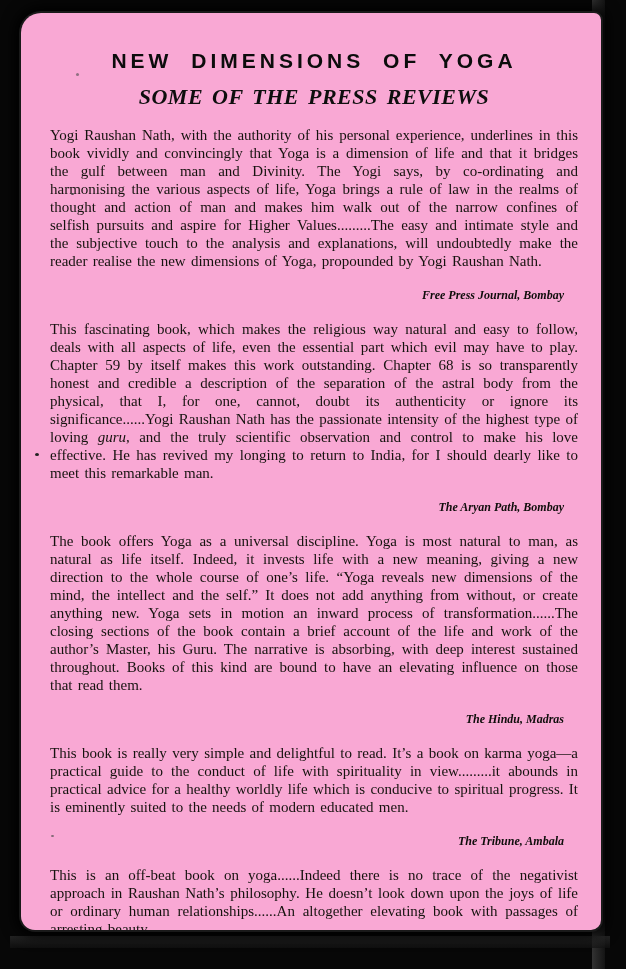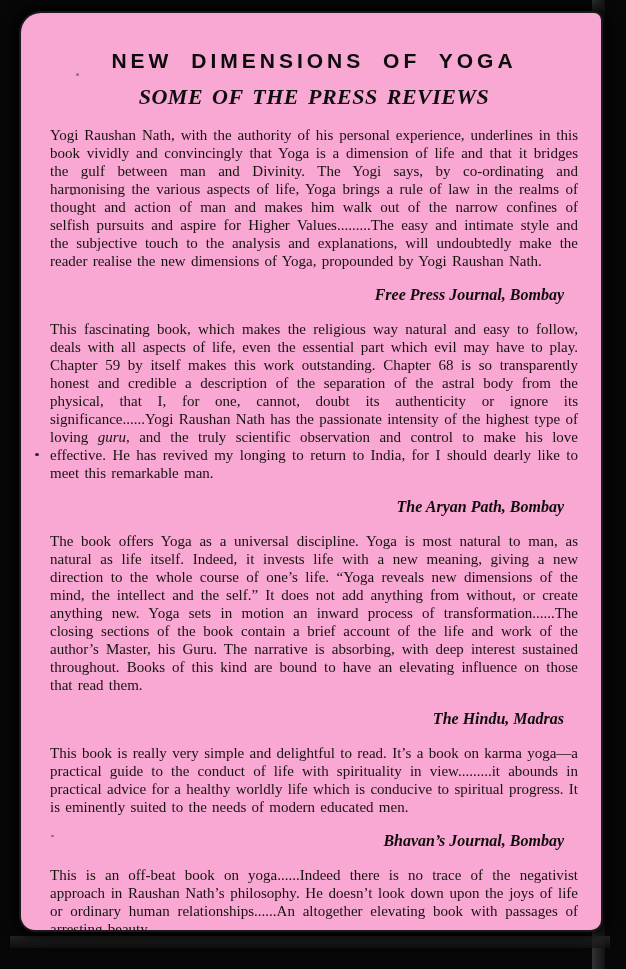--- a/index.html
+++ b/index.html
@@ -76,21 +76,21 @@
     word-spacing: 1.5px;
     color: #16130f;
   }
   .review-text em {
     font-style: italic;
   }
   .review-source {
     text-align: right;
     font-weight: 700;
     font-style: italic;
-    font-size: 16px;
+    font-size: 12px;
     line-height: 18px;
     padding-right: 30px;
     margin: 5px 0 8px 0;
     color: #0f0d0b;
   }
   .speck {
     position: absolute;
     background: #4b4b4b;
     border-radius: 50%;
   }
@@ -125,23 +125,23 @@
       <div class="review-source">The Aryan Path, Bombay</div>
     </div>
 
     <div class="review">
       <p class="review-text"><span>The book offers Yoga as a universal discipline. Yoga is most natural to man, as natural as life itself. Indeed, it invests life with a new meaning, giving a new direction to the whole course of one’s life. “Yoga reveals new dimensions of the mind, the intellect and the self.” It does not add anything from without, or create anything new. Yoga sets in motion an inward process of transformation......The closing sections of the book contain a brief account of the life and work of the author’s Master, his Guru. The narrative is absorbing, with deep interest sustained throughout. Books of this kind are bound to have an elevating influence on those that read them.</span><em></em><span></span></p>
       <div class="review-source">The Hindu, Madras</div>
     </div>
 
     <div class="review">
       <p class="review-text"><span>This book is really very simple and delightful to read. It’s a book on karma yoga—a practical guide to the conduct of life with spirituality in view.........it abounds in practical advice for a healthy worldly life which is conducive to spiritual progress. It is eminently suited to the needs of modern educated men.</span><em></em><span></span></p>
+      <div class="review-source">The Tribune, Ambala</div>
     </div>
 
     <div class="review">
-      <div class="review-source">Bhavan’s Journal, Bombay</div>
     </div>
 
     <div class="review">
       <p class="review-text"><span>This is an off-beat book on yoga......Indeed there is no trace of the negativist approach in Raushan Nath’s philosophy. He doesn’t look down upon the joys of life or ordinary human relationships......An altogether elevating book with passages of arresting beauty.</span><em></em><span></span></p>
     </div>
   </div>
 </div>
 
 </body></html>

